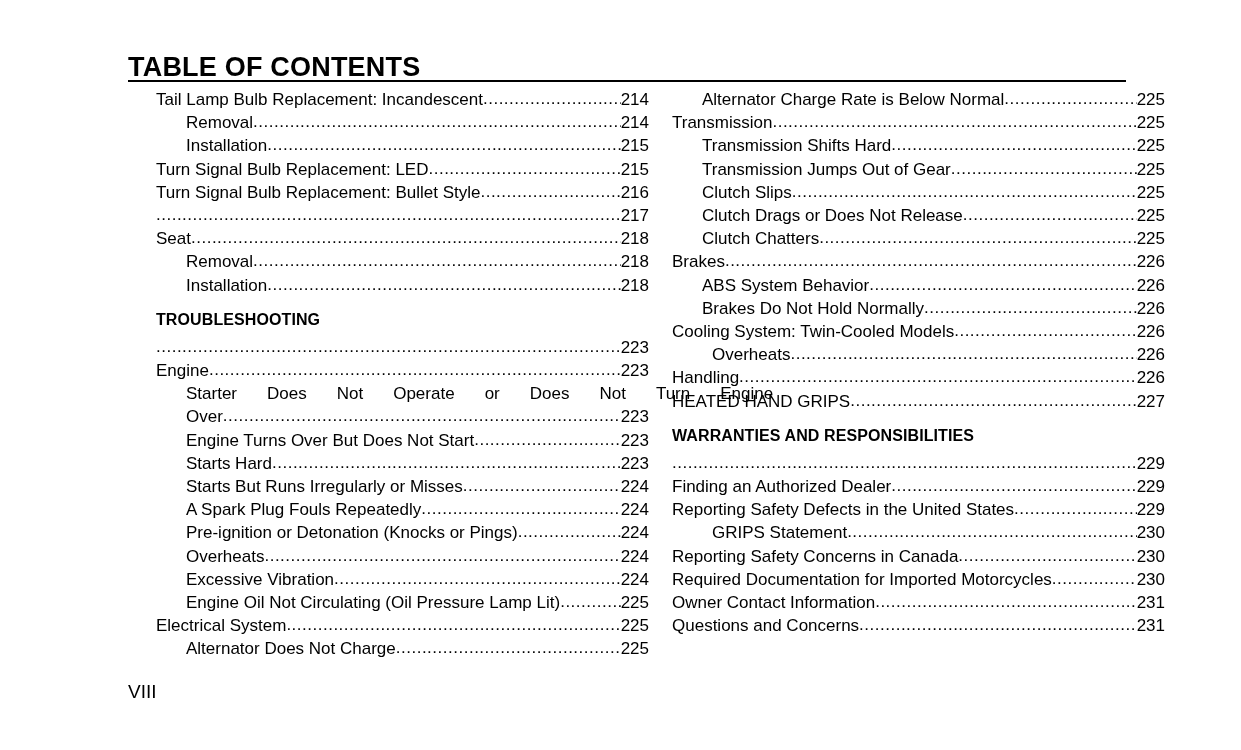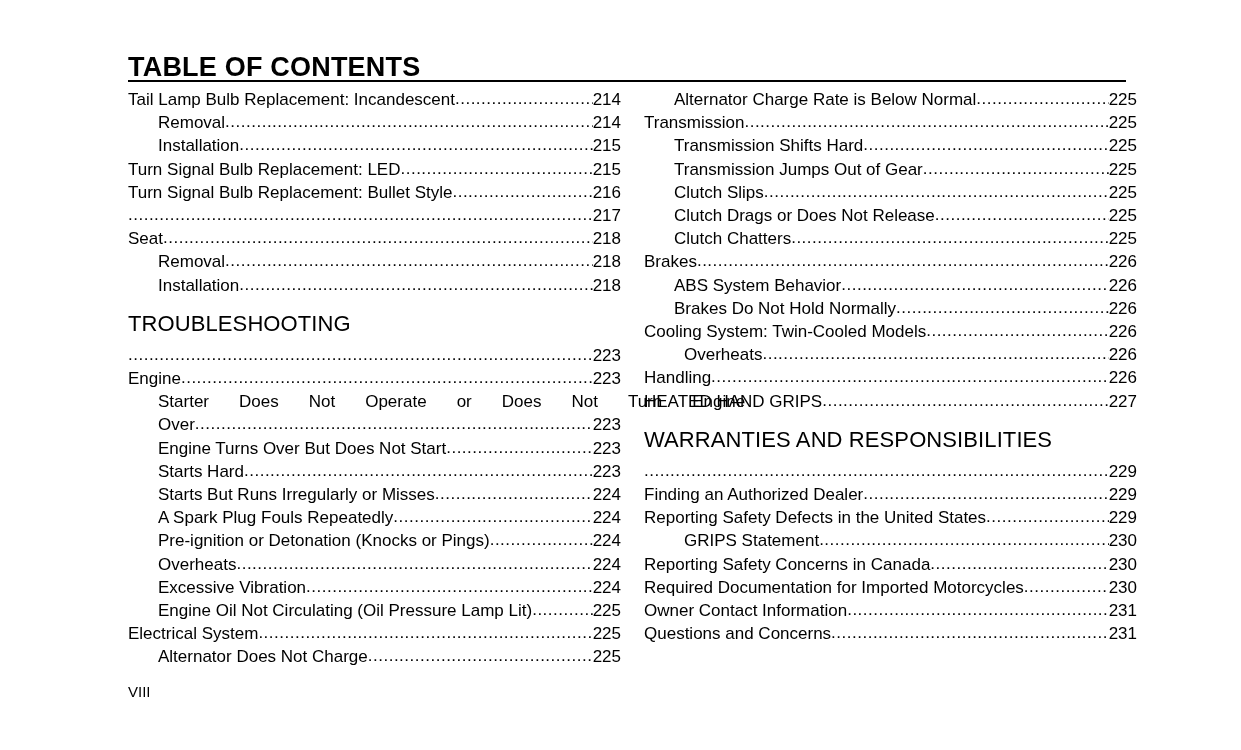--- a/index.html
+++ b/index.html
@@ -50,28 +50,29 @@
   .columns {
     position: absolute;
     left: 112px;
     top: 88px;
     width: 998px;
   }
   .col {
     position: absolute;
     top: 0;
     width: 493px;
+    margin-left: 28px;
   }
   .col-left  { left: 0px; }
   .col-right { left: 516px; }
 
   
   .section-heading {
-    font-size: 22px;
-    font-weight: normal;
+    font-size: 16px;
+    font-weight: bold;
     letter-spacing: 0.1px;
     margin: 14px 0 7px 0;
     white-space: nowrap;
   }
 
   
   .toc-row {
     display: flex;
     align-items: baseline;
     font-size: 17px;
@@ -114,21 +115,21 @@
     white-space: nowrap;
     gap: 30px;
   }
   .toc-wrap .wrap-line span { display: inline-block; }
 
   
   .folio {
     position: absolute;
     left: 112px;
     top: 681px;
-    font-size: 15px;
+    font-size: 19px;
     line-height: 22px;
   }
 </style>
 </head>
 <body>
 
 <div class="page">
 
   <h1 class="doc-title">TABLE OF CONTENTS</h1>
 

